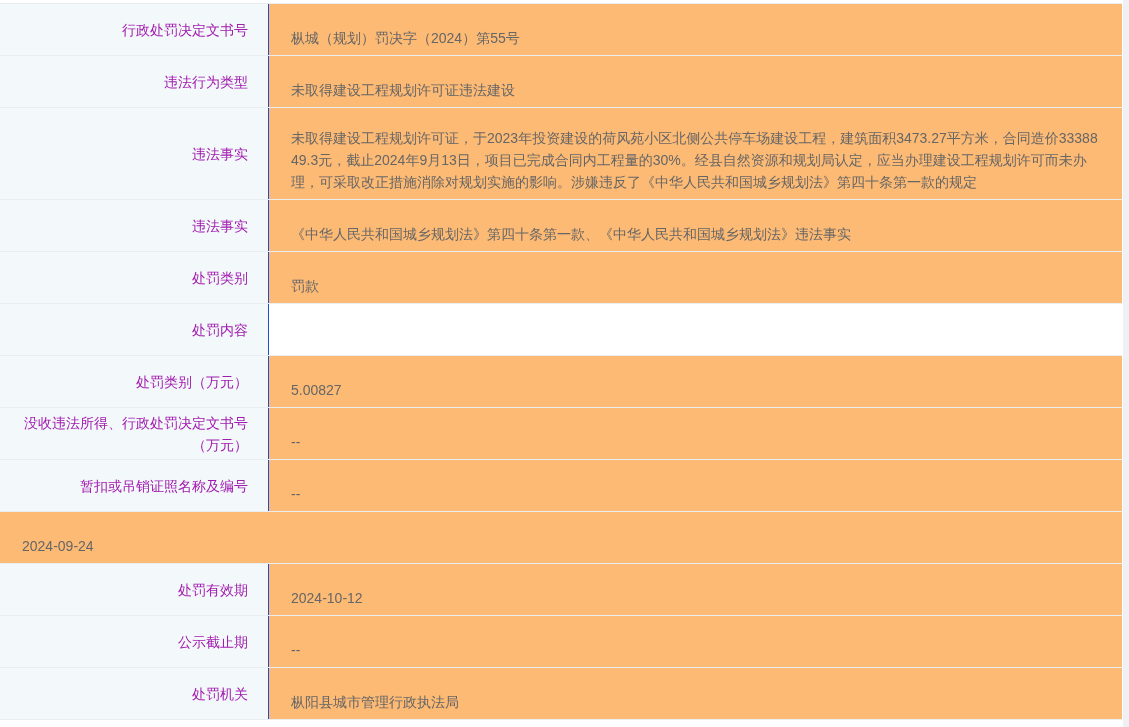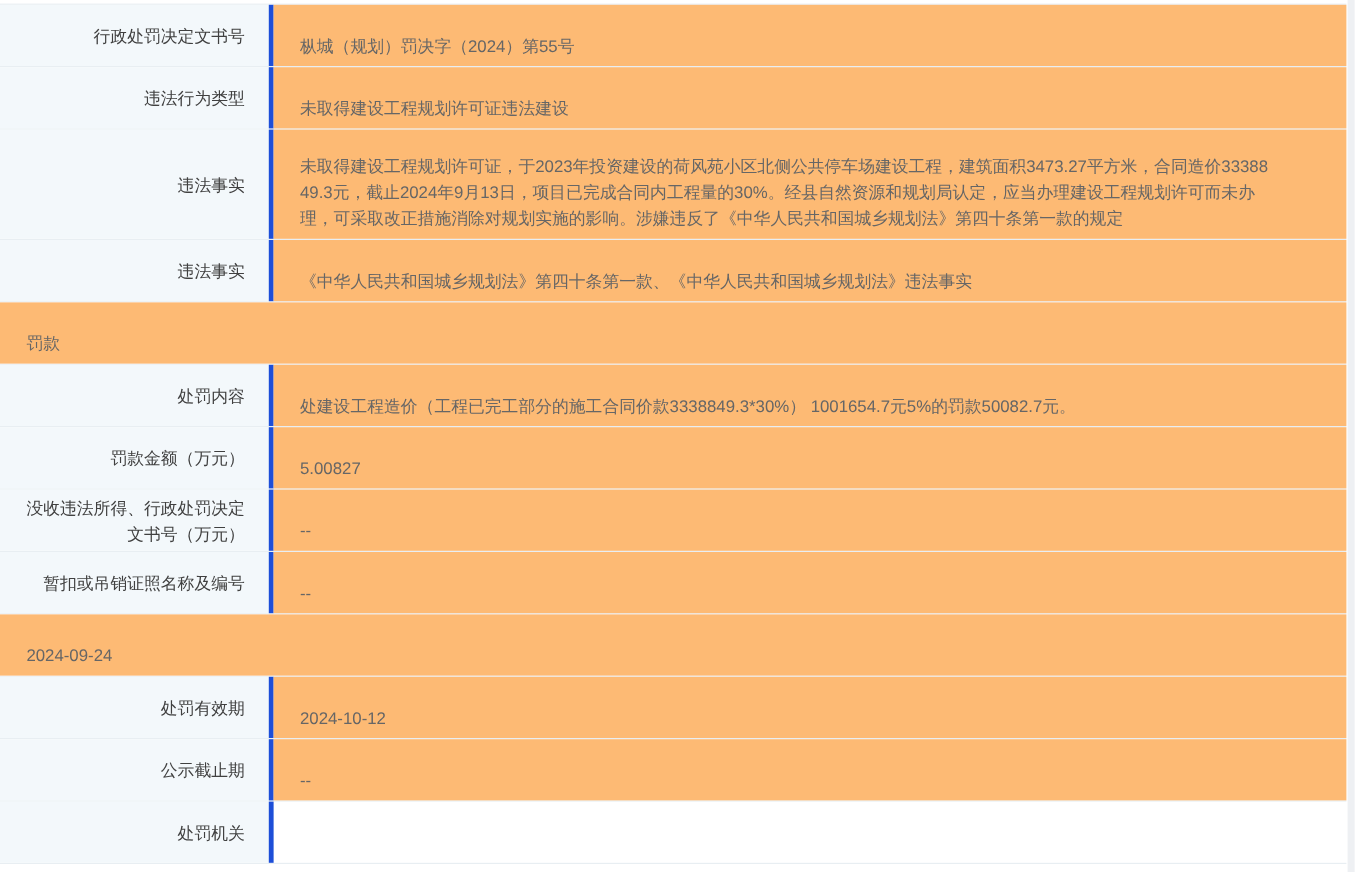--- a/index.html
+++ b/index.html
@@ -24,30 +24,30 @@
     display: flex;
     align-items: stretch;
     height: 52px;
     box-sizing: border-box;
     border-bottom: 1px solid #e8eef2;
   }
   .row.tall {
     height: 92px;
   }
   .label-cell {
-    width: 228px;
+    width: 269px;
     box-sizing: border-box;
     background: #f3f8fb;
-    border-right: 4px solid #1d4ed8;
+    border-right: 1px solid #1d4ed8;
     display: flex;
     align-items: center;
     justify-content: flex-end;
     text-align: right;
     padding: 6px 20px;
-    color: #404040;
+    color: #a21caf;
     font-size: 14px;
     line-height: 22px;
     flex-shrink: 0;
   }
   .value-cell {
     flex: 1;
     box-sizing: border-box;
     display: flex;
     align-items: flex-end;
     padding: 6px 22px;
@@ -96,34 +96,32 @@
   </div>
 
   <div class="row">
     <div class="label-cell">违法事实</div>
     <div class="value-cell">
         <span class="value-text">《中华人民共和国城乡规划法》第四十条第一款、《中华人民共和国城乡规划法》违法事实</span>
       </div>
   </div>
 
   <div class="row">
+    <div class="label-cell">处罚类别</div>
     <div class="value-cell">
         <span class="value-text">罚款</span>
       </div>
   </div>
 
   <div class="row">
     <div class="label-cell">处罚内容</div>
-    <div class="value-cell">
-        <span class="value-text">处建设工程造价（工程已完工部分的施工合同价款3338849.3*30%） 1001654.7元5%的罚款50082.7元。</span>
-      </div>
   </div>
 
   <div class="row">
-    <div class="label-cell">罚款金额（万元）</div>
+    <div class="label-cell">处罚类别（万元）</div>
     <div class="value-cell">
         <span class="value-text">5.00827</span>
       </div>
   </div>
 
   <div class="row">
     <div class="label-cell">没收违法所得、行政处罚决定文书号（万元）</div>
     <div class="value-cell">
         <span class="value-text">--</span>
       </div>
@@ -151,17 +149,20 @@
 
   <div class="row">
     <div class="label-cell">公示截止期</div>
     <div class="value-cell">
         <span class="value-text">--</span>
       </div>
   </div>
 
   <div class="row">
     <div class="label-cell">处罚机关</div>
+    <div class="value-cell">
+        <span class="value-text">枞阳县城市管理行政执法局</span>
+      </div>
   </div>
 
 </div>
 
 <div class="scrollbar-track"></div>
 
 </body></html>

